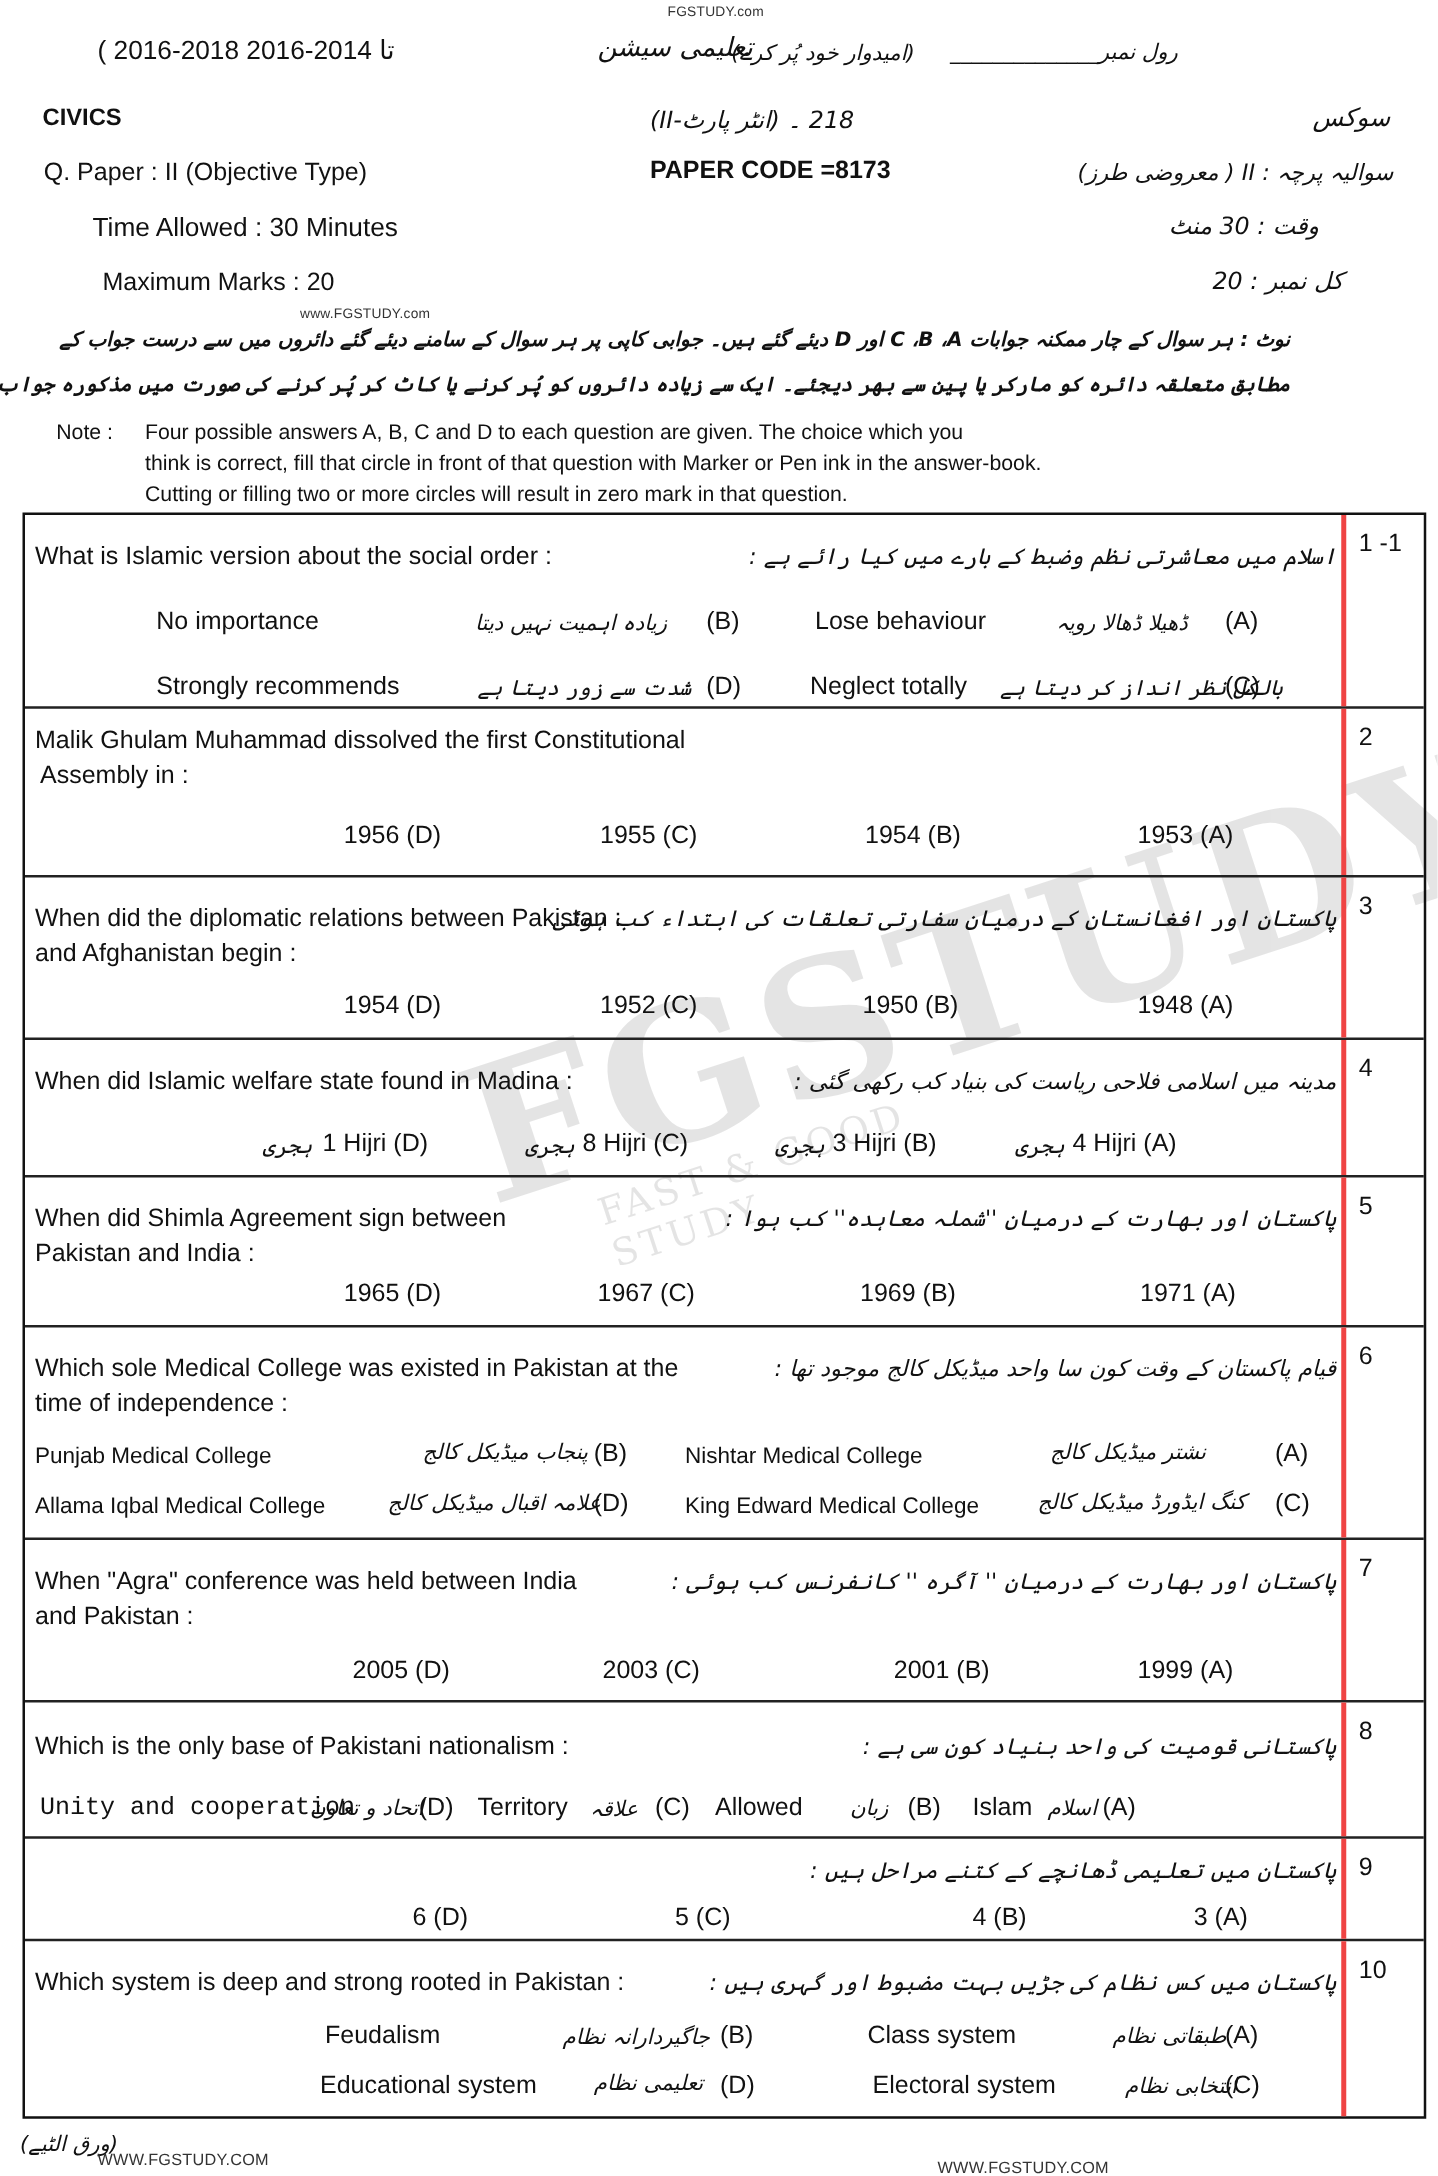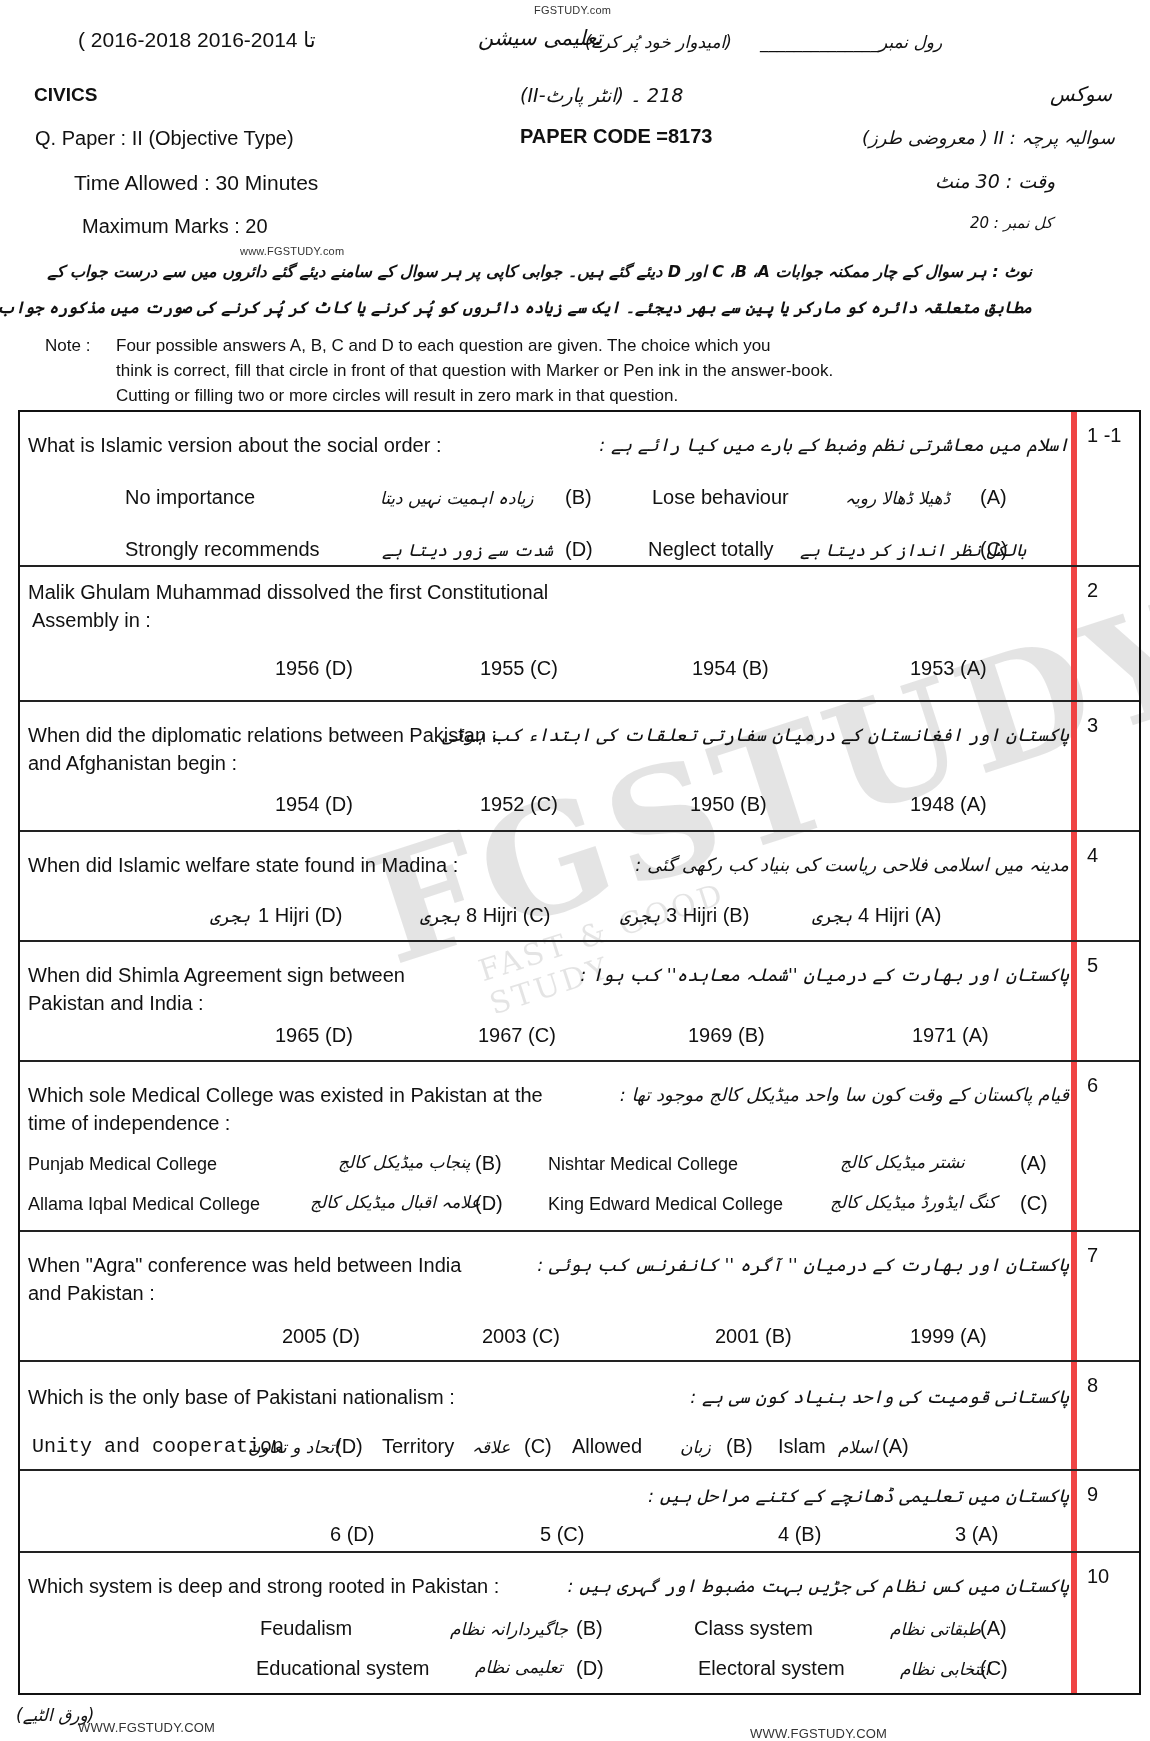--- a/index.html
+++ b/index.html
@@ -22,21 +22,21 @@
   .watermark .tag { font-size: 30px; letter-spacing: 3px; margin-top: -20px; margin-left: 80px;}
   
   .qtable {
     position: absolute; left: 18px; top: 410px; width: 1119px;
     border: 2px solid #111; border-bottom: 2px solid #111;
   }
   .qrow { position: relative; border-bottom: 2px solid #222; box-sizing: border-box; }
   .qrow:last-child { border-bottom: none; }
   .numcell {
     position: absolute; right: 0; top: 0; bottom: 0; width: 62px;
-    border-left: 6px solid #ef4444; font-size: 20px;
+    border-left: 4px solid #ef4444; font-size: 20px;
   }
   .numcell span { position: absolute; top: 12px; left: 10px; }
   .qtext { position: absolute; left: 8px; font-size: 20px; }
   .qurdu { position: absolute; right: 70px; font-size: 18px; }
   .opt { position: absolute; font-size: 20px; }
   .opt-urdu { font-size: 17px; direction: rtl; font-family: "DejaVu Sans", sans-serif; font-style: italic; }
   .opt-sm { font-size: 18px; }
 </style>
 </head>
 <body>
@@ -53,21 +53,21 @@
 <div class="abs urdu" style="left:1050px; top:82px; font-size:20px;">سوکس</div>
 
 <div class="abs" style="left:35px; top:127px; font-size:20px;">Q. Paper : II (Objective Type)</div>
 <div class="abs bold" style="left:520px; top:125px; font-size:20px;">PAPER CODE =8173</div>
 <div class="abs urdu" style="left:862px; top:127px; font-size:18px;">سوالیہ پرچہ : II ( معروضی طرز)</div>
 
 <div class="abs" style="left:74px; top:171px; font-size:21px;">Time Allowed :  30 Minutes</div>
 <div class="abs urdu" style="left:935px; top:170px; font-size:19px;">وقت : 30 منٹ</div>
 
 <div class="abs" style="left:82px; top:215px; font-size:20px;">Maximum Marks  :  20</div>
-<div class="abs urdu" style="left:970px; top:214px; font-size:15px;">کل نمبر : 20</div>
+<div class="abs urdu" style="left:970px; top:214px; font-size:19px;">کل نمبر : 20</div>
 
 <div class="abs wm-small" style="left:240px; top:245px;">www.FGSTUDY.com</div>
 
 <div class="abs urdu" style="right:118px; top:262px; font-size:16px; font-weight:bold;">نوٹ : ہر سوال کے چار ممکنہ جوابات C ،B ،A اور D دیئے گئے ہیں۔ جوابی کاپی پر ہر سوال کے سامنے دیئے گئے دائروں میں سے درست جواب کے</div>
 <div class="abs urdu" style="right:118px; top:298px; font-size:16px; font-weight:bold;">مطابق متعلقہ دائرہ کو مارکر یا پین سے بھر دیجئے۔ ایک سے زیادہ دائروں کو پُر کرنے یا کاٹ کر پُر کرنے کی صورت میں مذکورہ جواب غلط تصور ہوگا۔</div>
 <div class="abs" style="left:45px; top:336px; font-size:17px;">Note :</div>
 <div class="abs" style="left:116px; top:336px; font-size:17px;">Four possible answers A, B, C and  D to  each  question are given. The choice which you</div>
 <div class="abs" style="left:116px; top:361px; font-size:17px;">think is correct, fill that circle in front of that question  with Marker or Pen ink in the answer-book.</div>
 <div class="abs" style="left:116px; top:386px; font-size:17px;">Cutting or filling two or more circles will result in zero mark in that question.</div>
 

